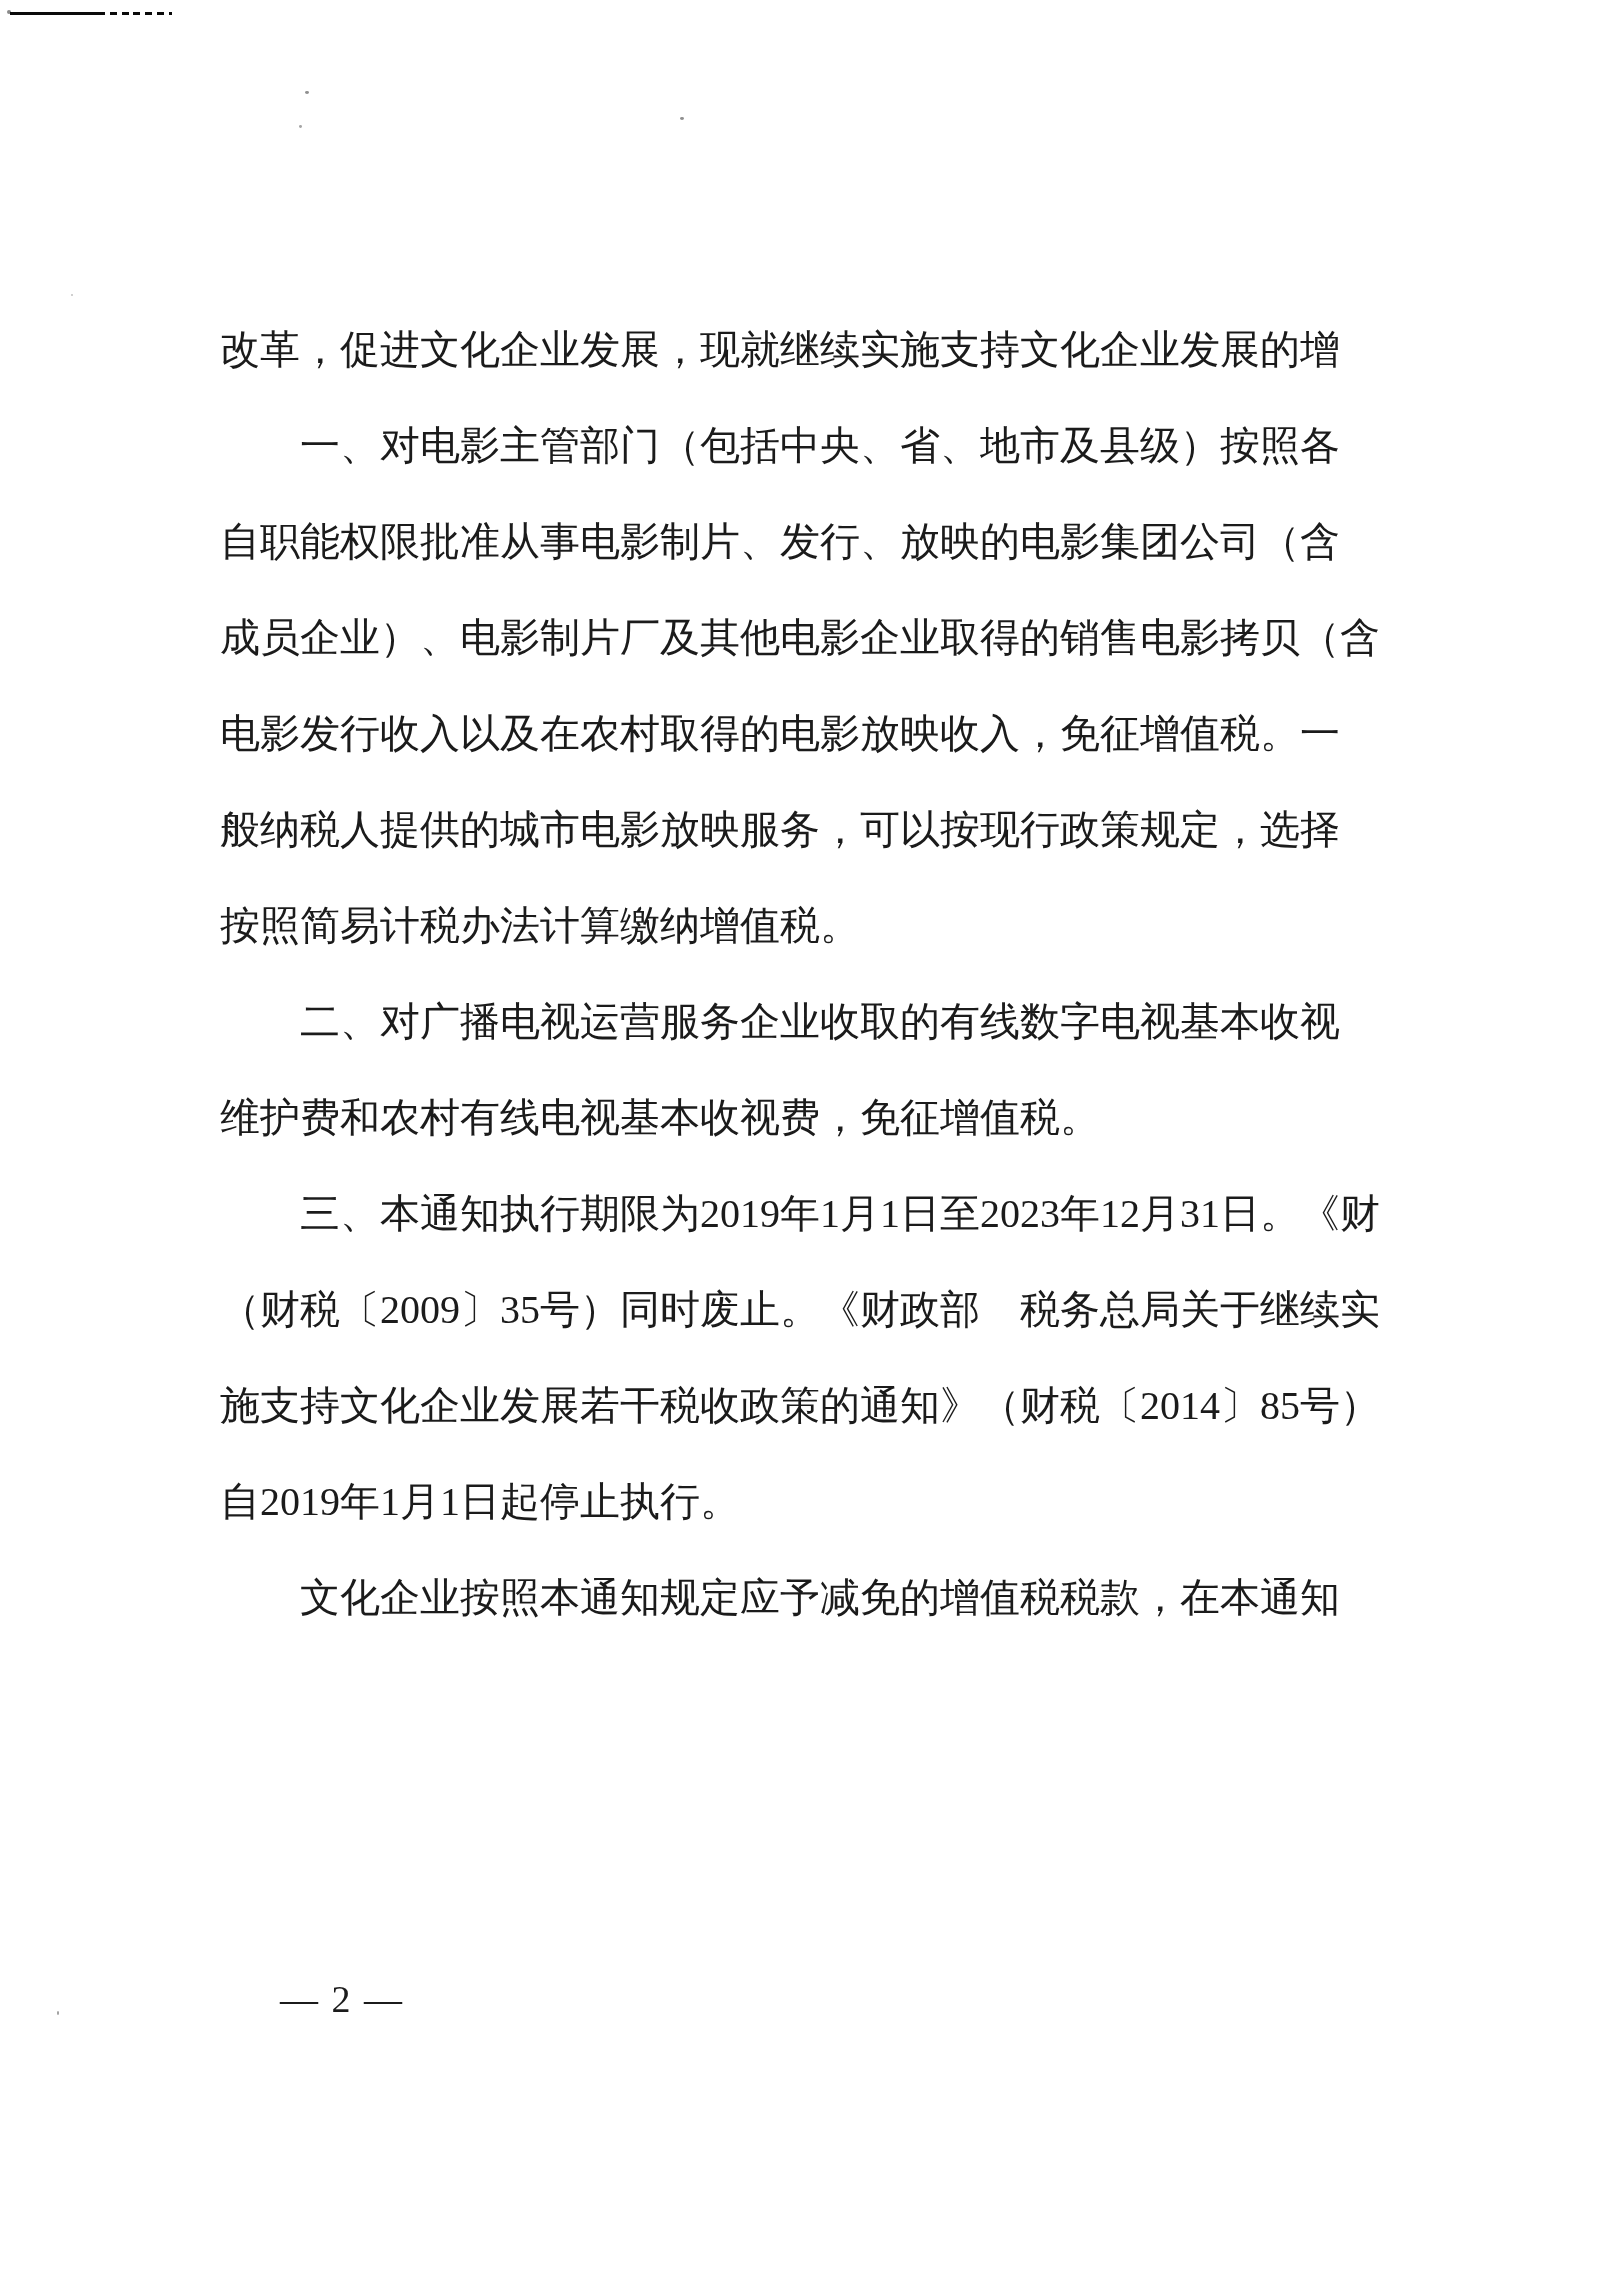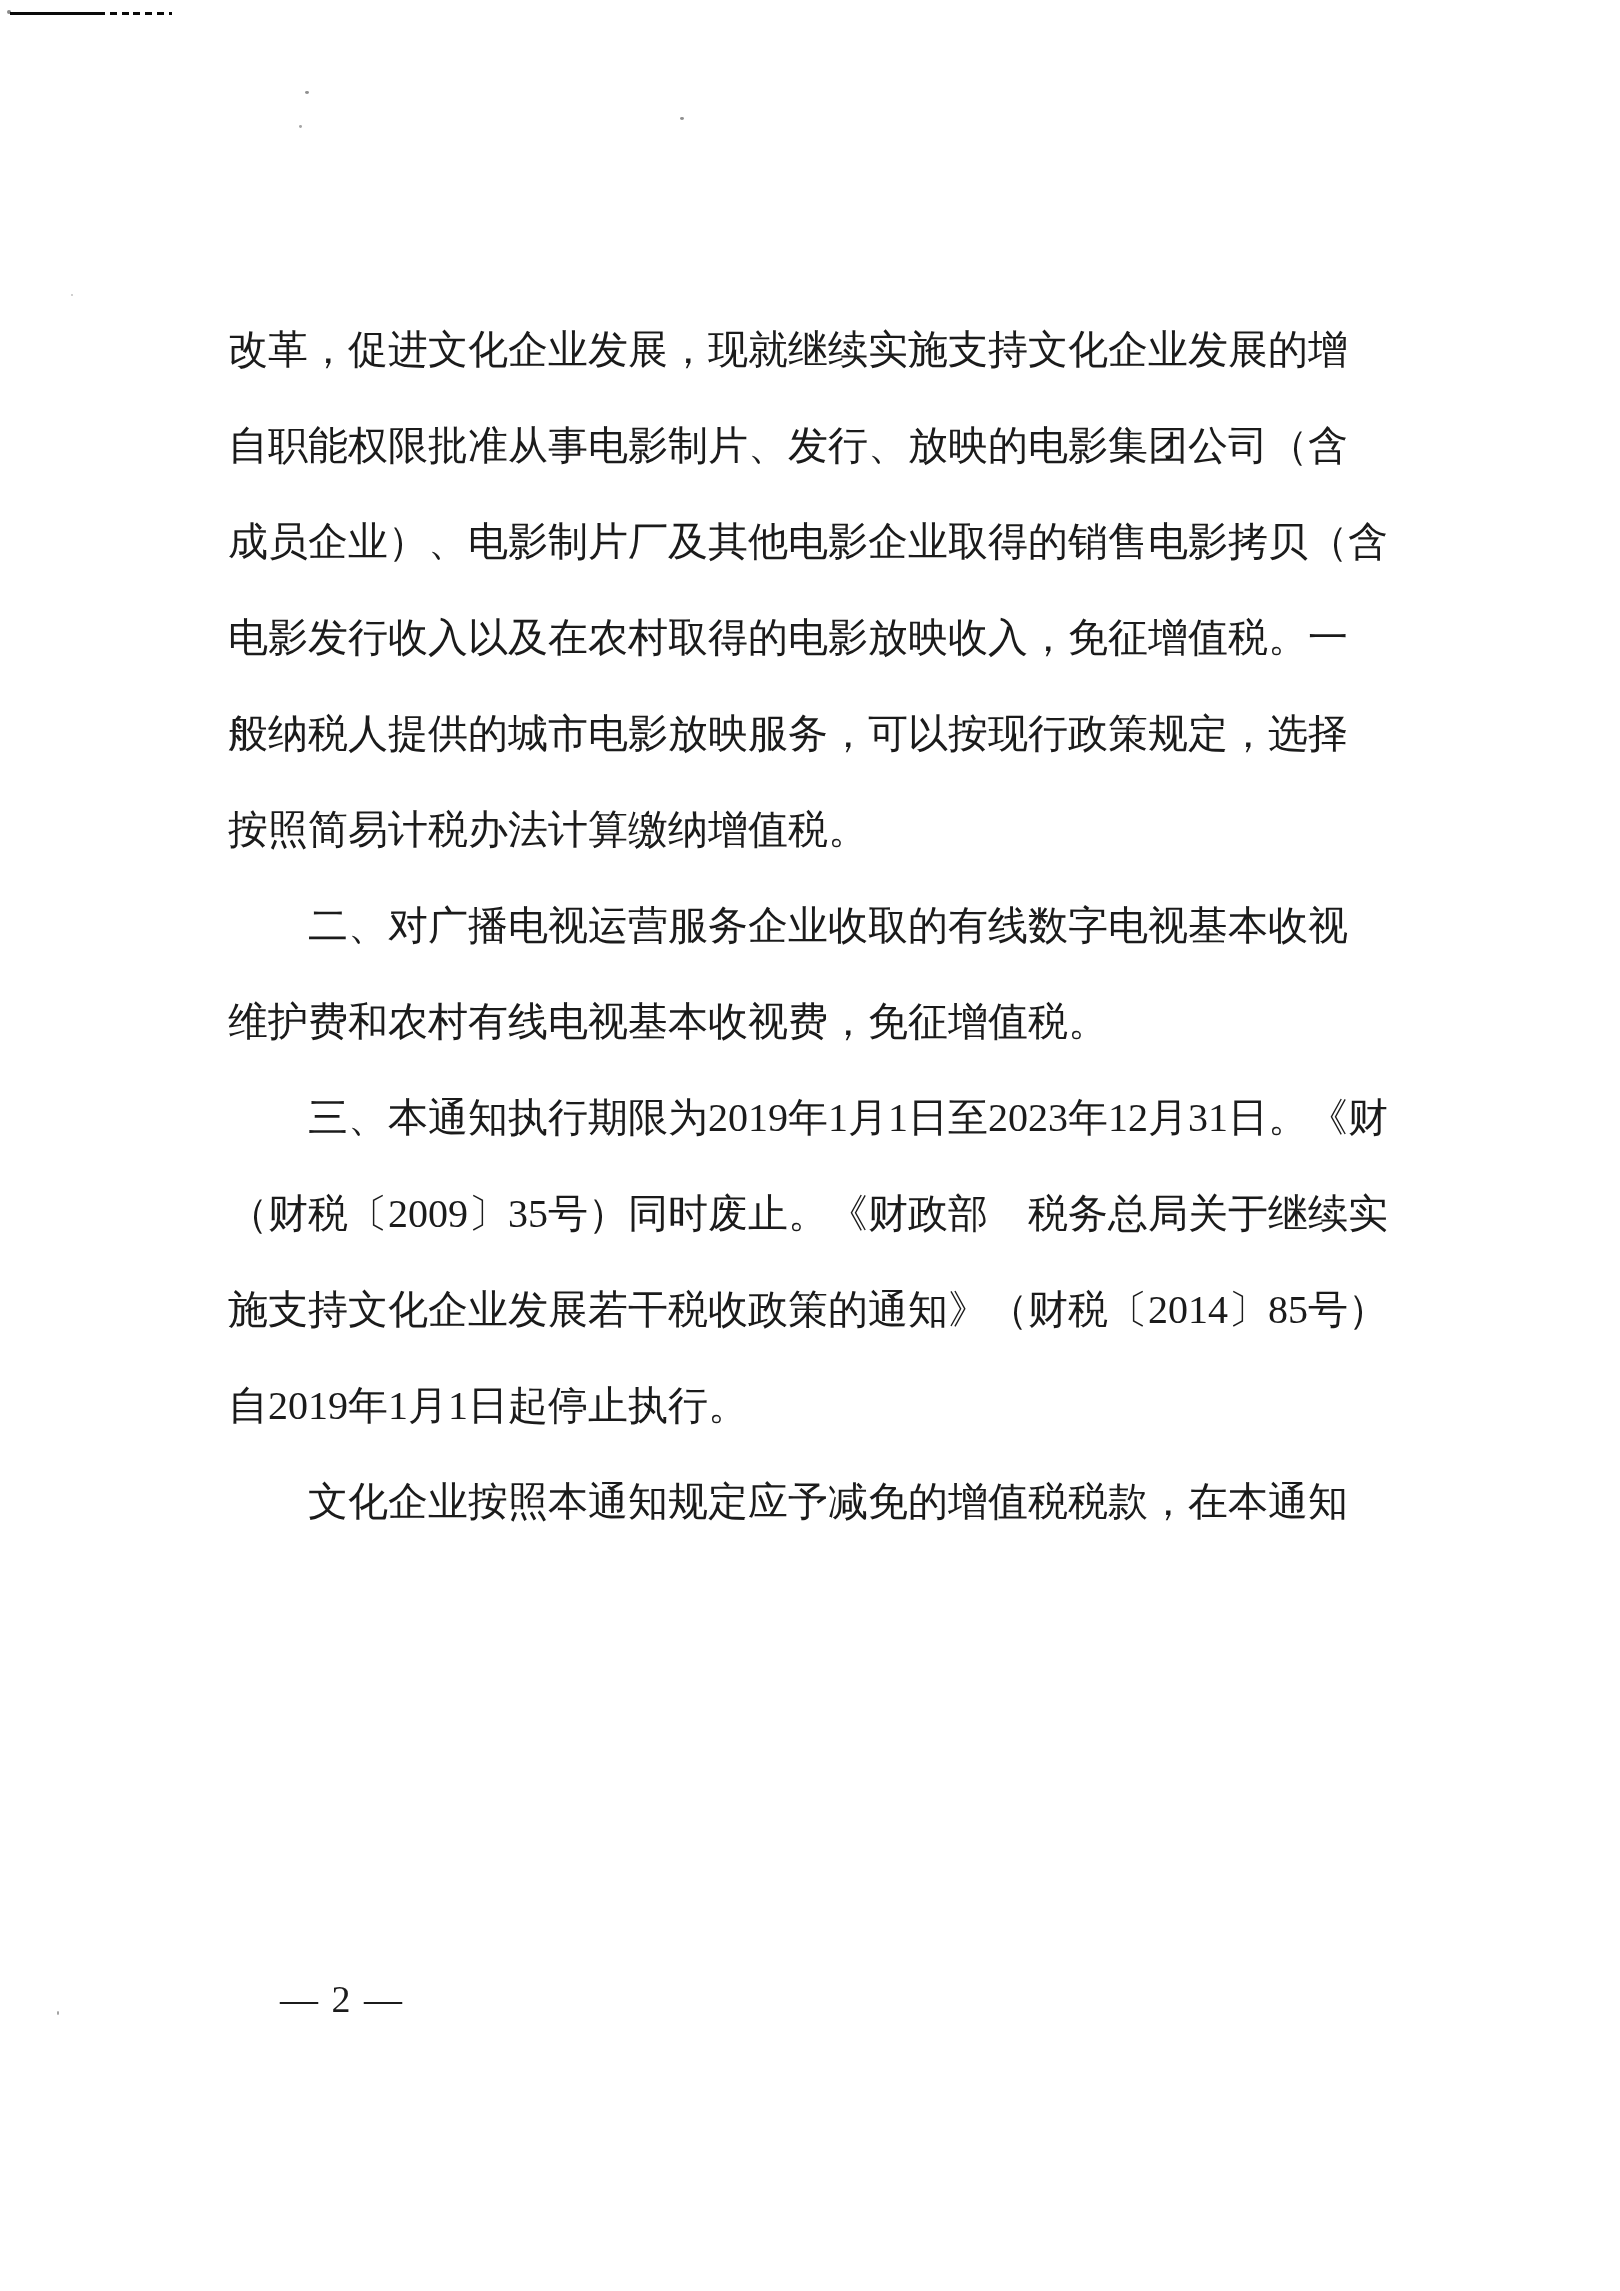--- a/index.html
+++ b/index.html
@@ -32,21 +32,21 @@
   
   .speck{position:absolute;border-radius:50%;background:#8f8f8f;}
   .speck.s1{left:305px;top:91px;width:3.9px;height:2.9px;}
   .speck.s2{left:299px;top:125px;width:2.9px;height:2.9px;background:#a5a5a5;}
   .speck.s3{left:680px;top:117px;width:3.9px;height:2.9px;}
   .speck.s4{left:57px;top:2011px;width:2px;height:3.9px;background:#9c9c9c;}
   .speck.s5{left:71px;top:294px;width:2px;height:2px;background:#c0c0c0;}
 
   .body-text{
     position:absolute;
-    left:228px;
+    left:220px;
     top:302px;
     width:1166px;
     font-size:40px;
     line-height:96px;
     letter-spacing:0;
     white-space:nowrap;
   }
   .line{height:96px;}
   .line.indent{text-indent:2em;}
 
@@ -72,20 +72,21 @@
   </div>
 
   <span class="speck s1"></span>
   <span class="speck s2"></span>
   <span class="speck s3"></span>
   <span class="speck s4"></span>
   <span class="speck s5"></span>
 
   <main class="body-text">
     <div class="line">改革，促进文化企业发展，现就继续实施支持文化企业发展的增</div>
+    <div class="line indent">一、对电影主管部门（包括中央、省、地市及县级）按照各</div>
     <div class="line">自职能权限批准从事电影制片、发行、放映的电影集团公司（含</div>
     <div class="line">成员企业）、电影制片厂及其他电影企业取得的销售电影拷贝（含</div>
     <div class="line">电影发行收入以及在农村取得的电影放映收入，免征增值税。一</div>
     <div class="line">般纳税人提供的城市电影放映服务，可以按现行政策规定，选择</div>
     <div class="line">按照简易计税办法计算缴纳增值税。</div>
     <div class="line indent">二、对广播电视运营服务企业收取的有线数字电视基本收视</div>
     <div class="line">维护费和农村有线电视基本收视费，免征增值税。</div>
     <div class="line indent">三、本通知执行期限为2019年1月1日至2023年12月31日。《财</div>
     <div class="line">（财税〔2009〕35号）同时废止。《财政部　税务总局关于继续实</div>
     <div class="line">施支持文化企业发展若干税收政策的通知》（财税〔2014〕85号）</div>

